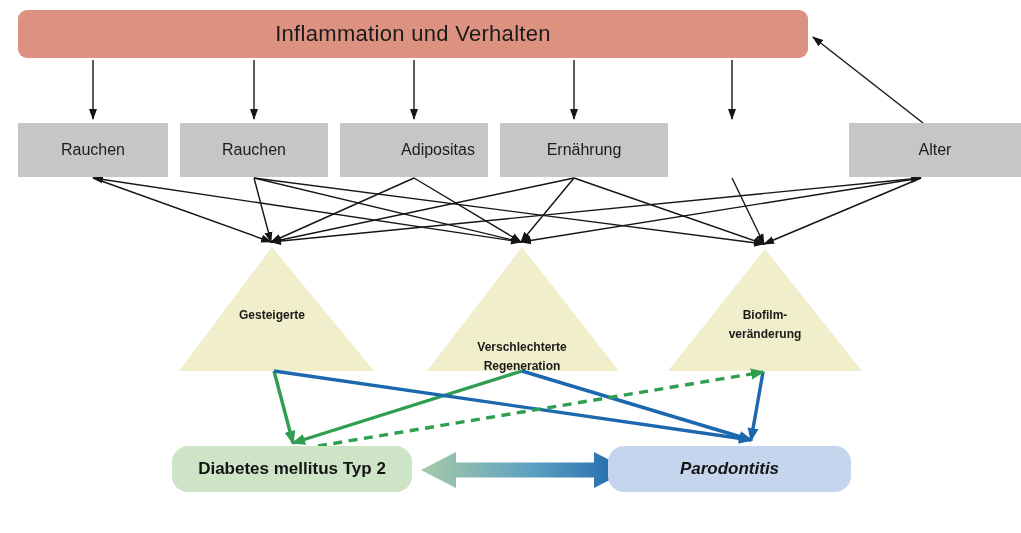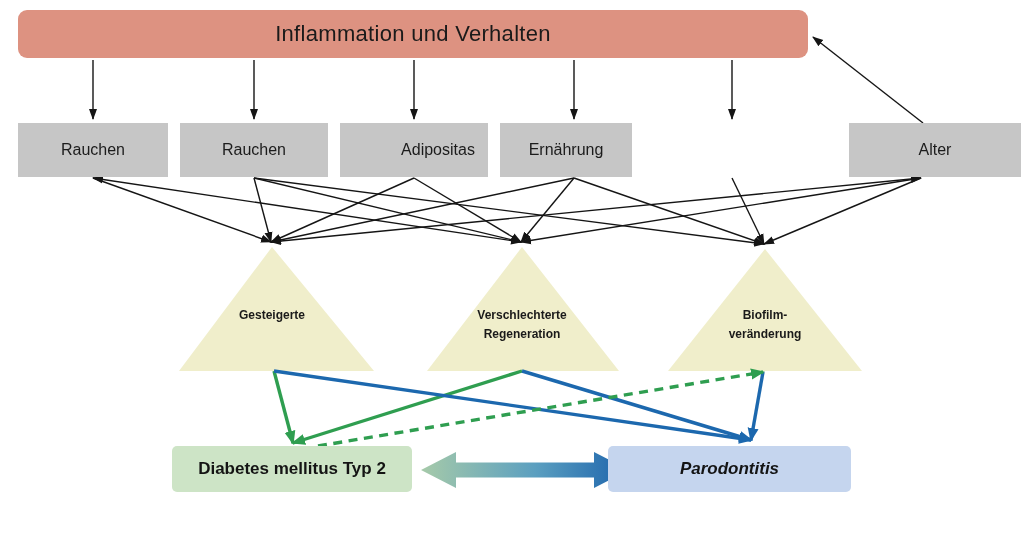--- a/index.html
+++ b/index.html
@@ -13,25 +13,25 @@
     position:relative; width:1021px; height:533px; background:#fff;
     font-family:"Liberation Sans", sans-serif; overflow:hidden;
   }
   #edge-svg{position:absolute;left:0;top:0;width:1021px;height:533px;}
   .box{position:absolute;display:flex;align-items:center;justify-content:center;
        text-align:center;color:var(--text_dark);box-sizing:border-box;}
   .topbox{left:18px;top:10px;width:790px;height:48px;background:var(--salmon);
           border-radius:9px;font-size:22px;letter-spacing:.3px;color:#1a1a1a;}
   .factor{top:123px;height:54px;background:var(--gray_box);font-size:16px;}
   .f0{left:18px;width:150px;} .f1{left:180px;width:148px;} .f2{left:340px;width:148px;padding-left:48px;}
-  .f3{left:500px;width:132px;} .f4{left:659px;width:146px;} .f5{left:849px;width:172px;}
+  .f3{left:500px;width:168px;} .f4{left:659px;width:146px;} .f5{left:849px;width:172px;}
   .tri-label{position:absolute;top:306px;width:160px;text-align:center;
              font-size:12px;font-weight:bold;line-height:1.6;color:#1a1a1a;}
-  .t0{left:192px;} .t1{left:442px;} .t2{left:685px;}
-  .outcome{top:446px;height:46px;border-radius:5px;font-size:17px;font-weight:600;color:#141414;}
+  .t0{left:192px;} .t1{left:442px;margin-top:32px;} .t2{left:685px;}
+  .outcome{top:446px;height:46px;border-radius:16px;font-size:17px;font-weight:600;color:#141414;}
   .o0{left:172px;width:240px;background:var(--diabetes_green_bg);}
   .o1{left:608px;width:243px;background:var(--parodontitis_blue_bg);font-style:italic;}
 </style>
 </head>
 <body>
 
 <div class="canvas">
 
   <svg id="edge-svg" viewBox="0 0 1021 533" xmlns="http://www.w3.org/2000/svg">
     <defs>

